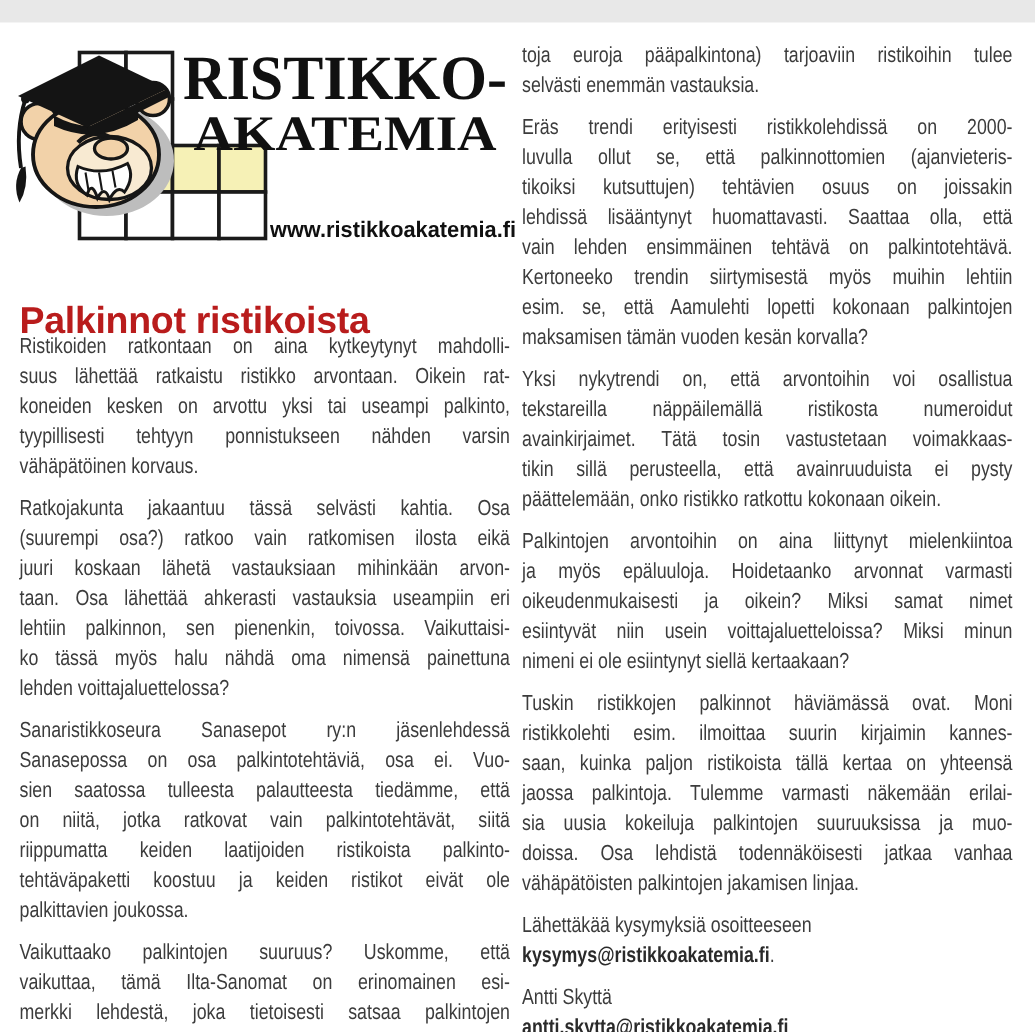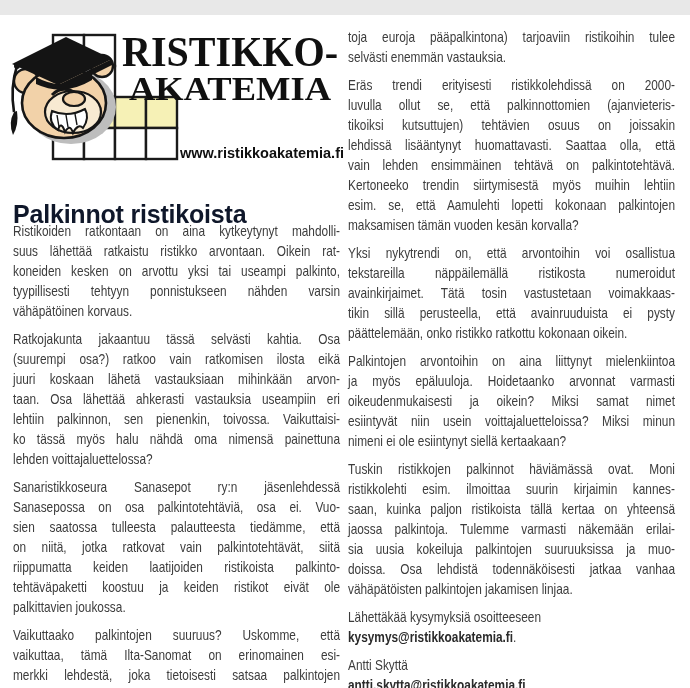--- a/index.html
+++ b/index.html
@@ -6,21 +6,21 @@
   .page {
     position:relative; width:690px; height:688px; margin:15px auto;
     background:#ffffff; overflow:hidden;
     font-family:"Liberation Sans", sans-serif;
   }
   
   .logo-svg { position:absolute; left:8px; top:4px; }
   
   .heading {
     position:absolute; left:13px; top:168px;
-    font-size:25px; font-weight:bold; color:#0f172a; letter-spacing:-0.2px;
+    font-size:25px; font-weight:bold; color:#b91c1c; letter-spacing:-0.2px;
   }
   
   .col {
     position:absolute; width:400px;
     transform:scaleX(0.8175); transform-origin:0 0;
     font-size:14.5px; line-height:20px; color:#3c3c3c;
   }
   .col-left  { left:13px;  top:206px; }
   .col-right { left:348px; top:12px;  }
   .para { margin:0 0 8px 0; }

